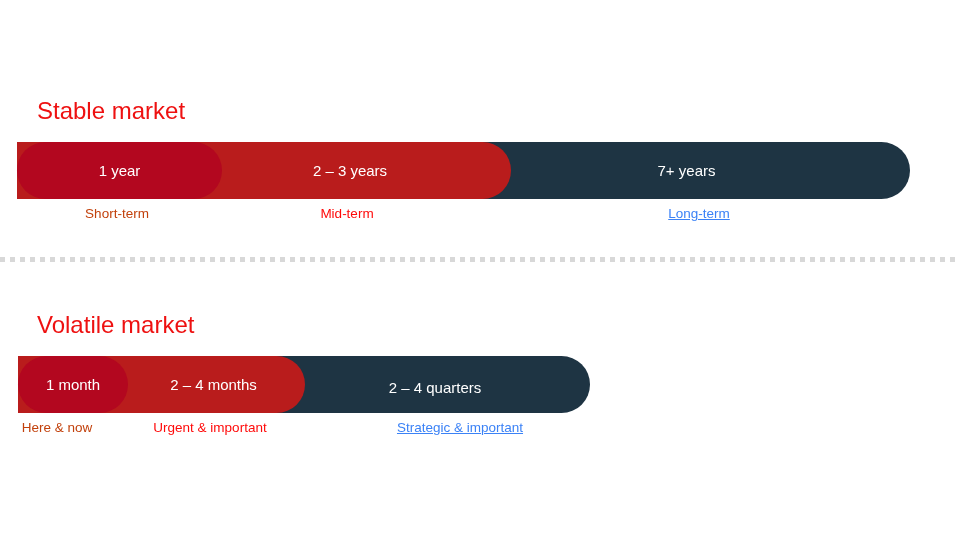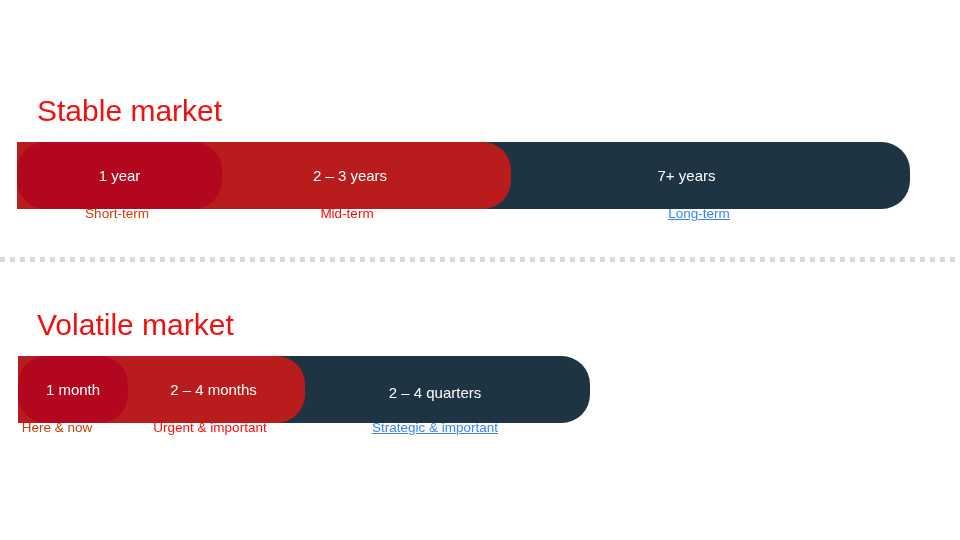--- a/index.html
+++ b/index.html
@@ -22,38 +22,38 @@
     left: 0;
     width: 960px;
   }
   #section-stable { top: 95px; }
   #section-volatile { top: 309px; }
 
   .section-title {
     position: absolute;
     left: 37px;
     top: 0;
-    font-size: 30px;
+    font-size: 24px;
     line-height: 32px;
     color: #EE1111;
     white-space: nowrap;
   }
 
   
   .bar-track {
     position: absolute;
     left: 0;
     top: 47px;
     height: 57px;
   }
 
   .seg {
     position: absolute;
     top: 0;
-    height: 67px;
+    height: 57px;
     display: flex;
     align-items: center;
     justify-content: center;
     color: #ffffff;
     font-size: 15px;
     line-height: 18px;
     box-sizing: border-box;
     white-space: nowrap;
   }
 
@@ -135,14 +135,14 @@
       <span class="seg-label" style="left:52px;">2 – 4 months</span>
     </div>
 
     <div class="seg seg-short" style="left:18px; width:110px;">
       <span class="seg-label">1 month</span>
     </div>
   </div>
 
   <div class="caption cap-short" style="left:57px;">Here &amp; now</div>
   <div class="caption cap-mid" style="left:210px;">Urgent &amp; important</div>
-  <div class="caption cap-long" style="left:435px;">Strategic &amp; important</div>
+  <div class="caption cap-long" style="left:460px;">Strategic &amp; important</div>
 </div>
 
 </body></html>

